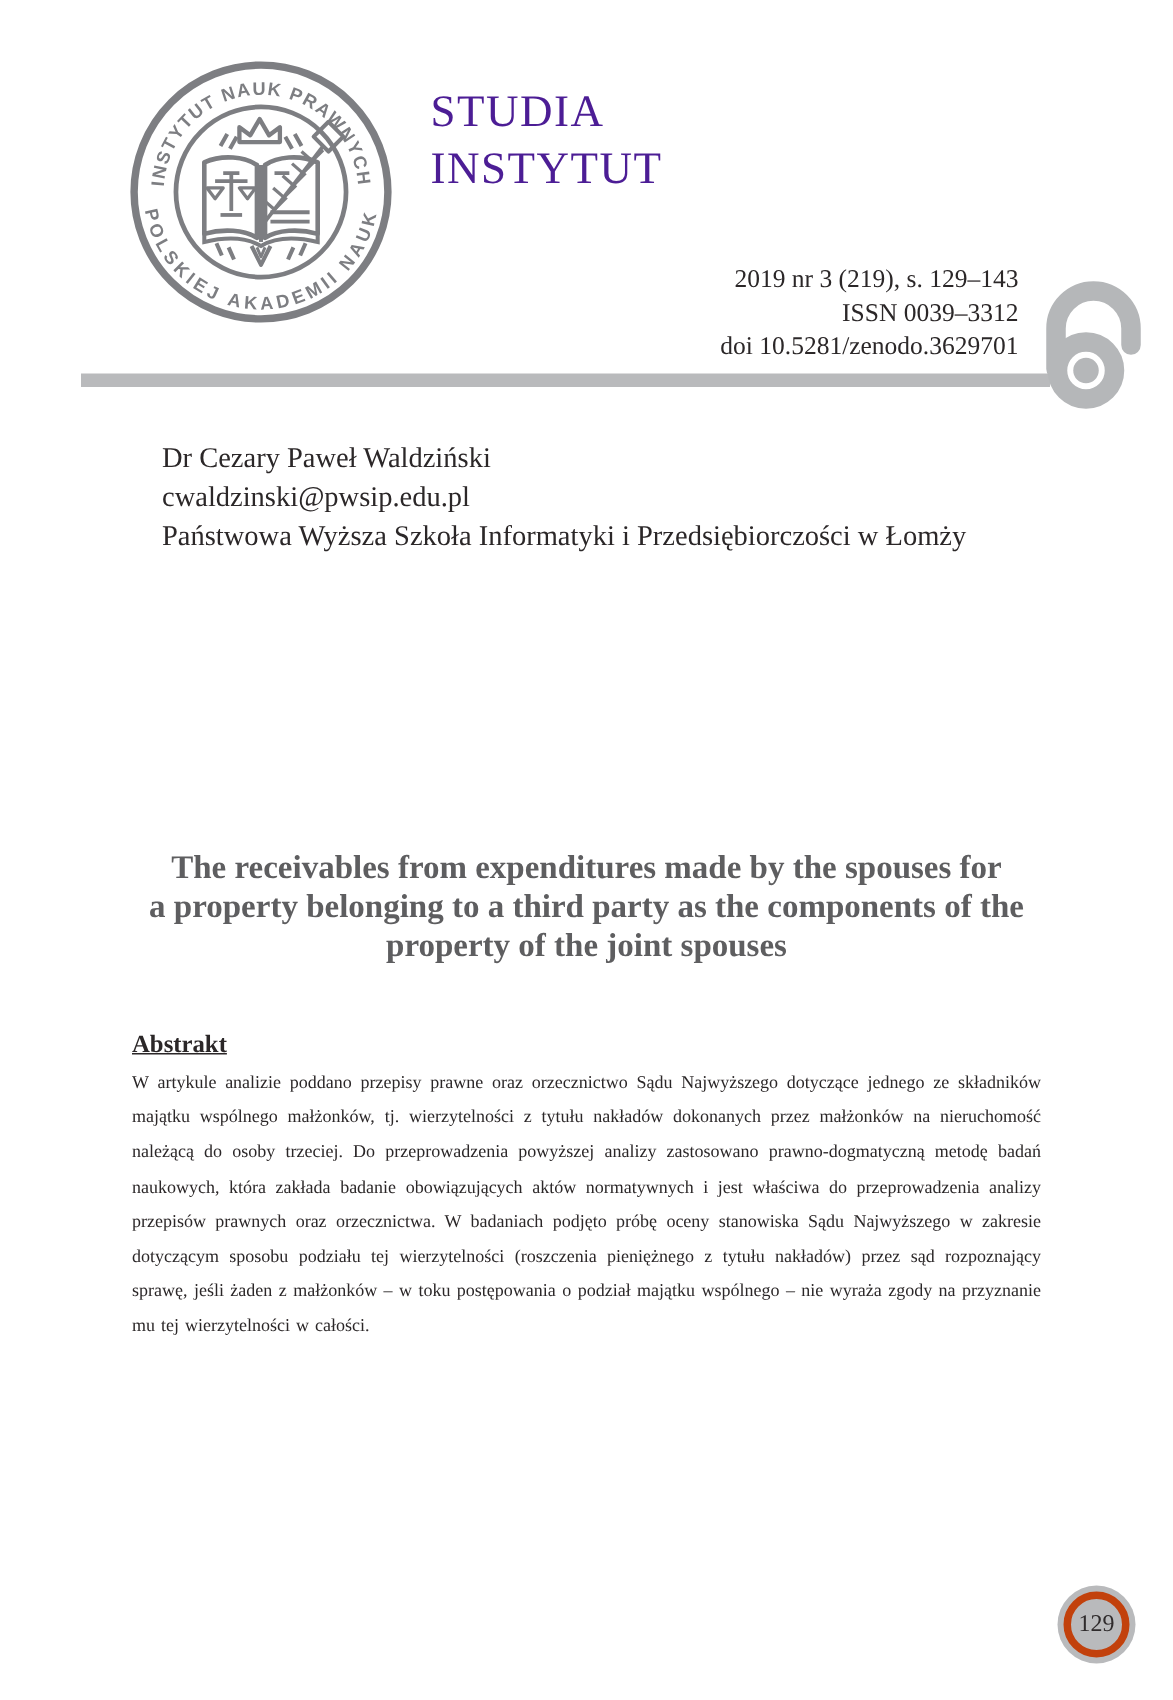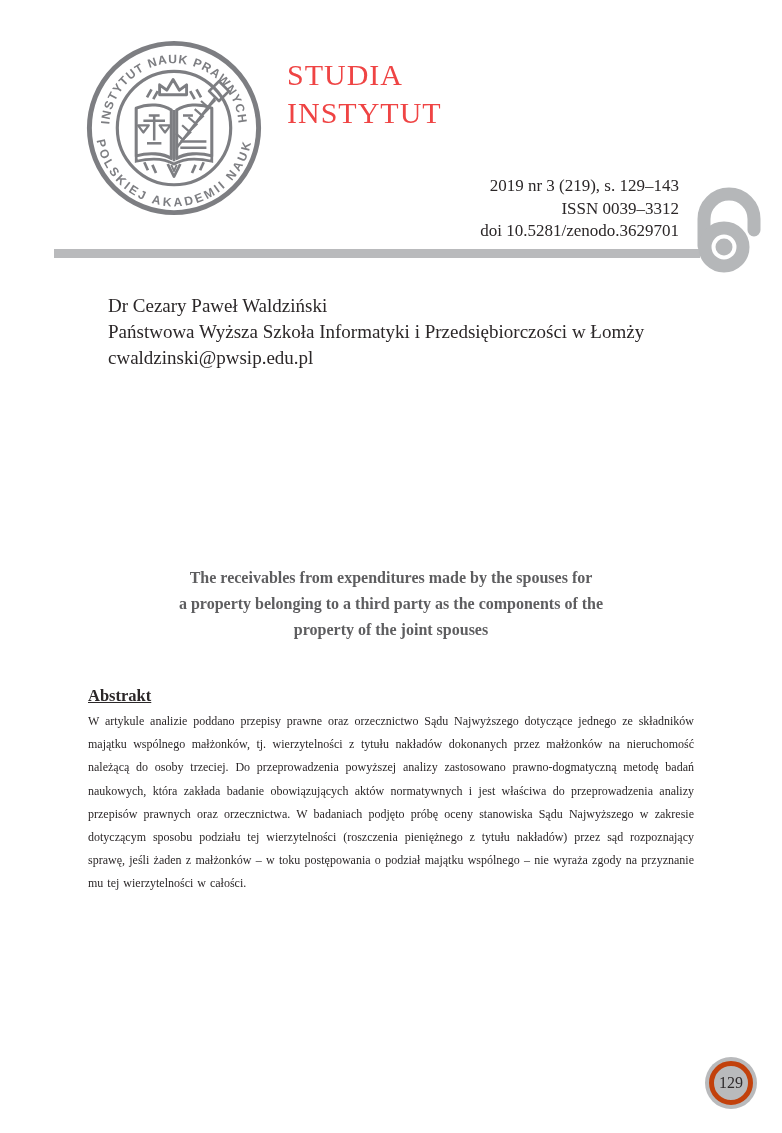--- a/index.html
+++ b/index.html
@@ -29,21 +29,21 @@
     font-weight: bold;
     fill: #7d7e82;
   }
   .journal-name {
     position: absolute;
     left: 287px;
     top: 56px;
     font-size: 30px;
     line-height: 38px;
     letter-spacing: 1px;
-    color: #ef4444;
+    color: #4c1d95;
   }
   .issue-info {
     position: absolute;
     right: 103px;
     top: 175px;
     text-align: right;
     font-size: 17px;
     line-height: 22.5px;
     color: #2b2728;
   }
@@ -87,21 +87,21 @@
     line-height: 30px;
     color: #5a5a5c;
   }
   .title-en {
     position: absolute;
     left: 60px;
     right: 60px;
     top: 565px;
     text-align: center;
     font-weight: bold;
-    font-size: 16px;
+    font-size: 22px;
     line-height: 26px;
     color: #5e5e60;
   }
 
   
   .abstract {
     position: absolute;
     left: 88px;
     top: 684px;
     width: 606px;
@@ -214,22 +214,22 @@
       <g fill="none" stroke="#b5b7b9" stroke-width="13">
         <path d="M 14 60 L 14 33 A 25 25 0 0 1 64 33 L 64 44" stroke-linecap="round"></path>
         <circle cx="34" cy="61" r="19"></circle>
       </g>
       <circle cx="34" cy="61" r="8.5" fill="#b5b7b9"></circle>
     </svg>
   </div>
 
   <div class="author-block">
     <div>Dr Cezary Paweł Waldziński</div>
+    <div>cwaldzinski@pwsip.edu.pl</div>
     <div>Państwowa Wyższa Szkoła Informatyki i Przedsiębiorczości w Łomży</div>
-    <div>cwaldzinski@pwsip.edu.pl</div>
   </div>
 
 
   <h2 class="title-en">
     <div>The receivables from expenditures made by the spouses for</div>
     <div>a property belonging to a third party as the components of the</div>
     <div>property of the joint spouses</div>
   </h2>
 
   <div class="abstract">

